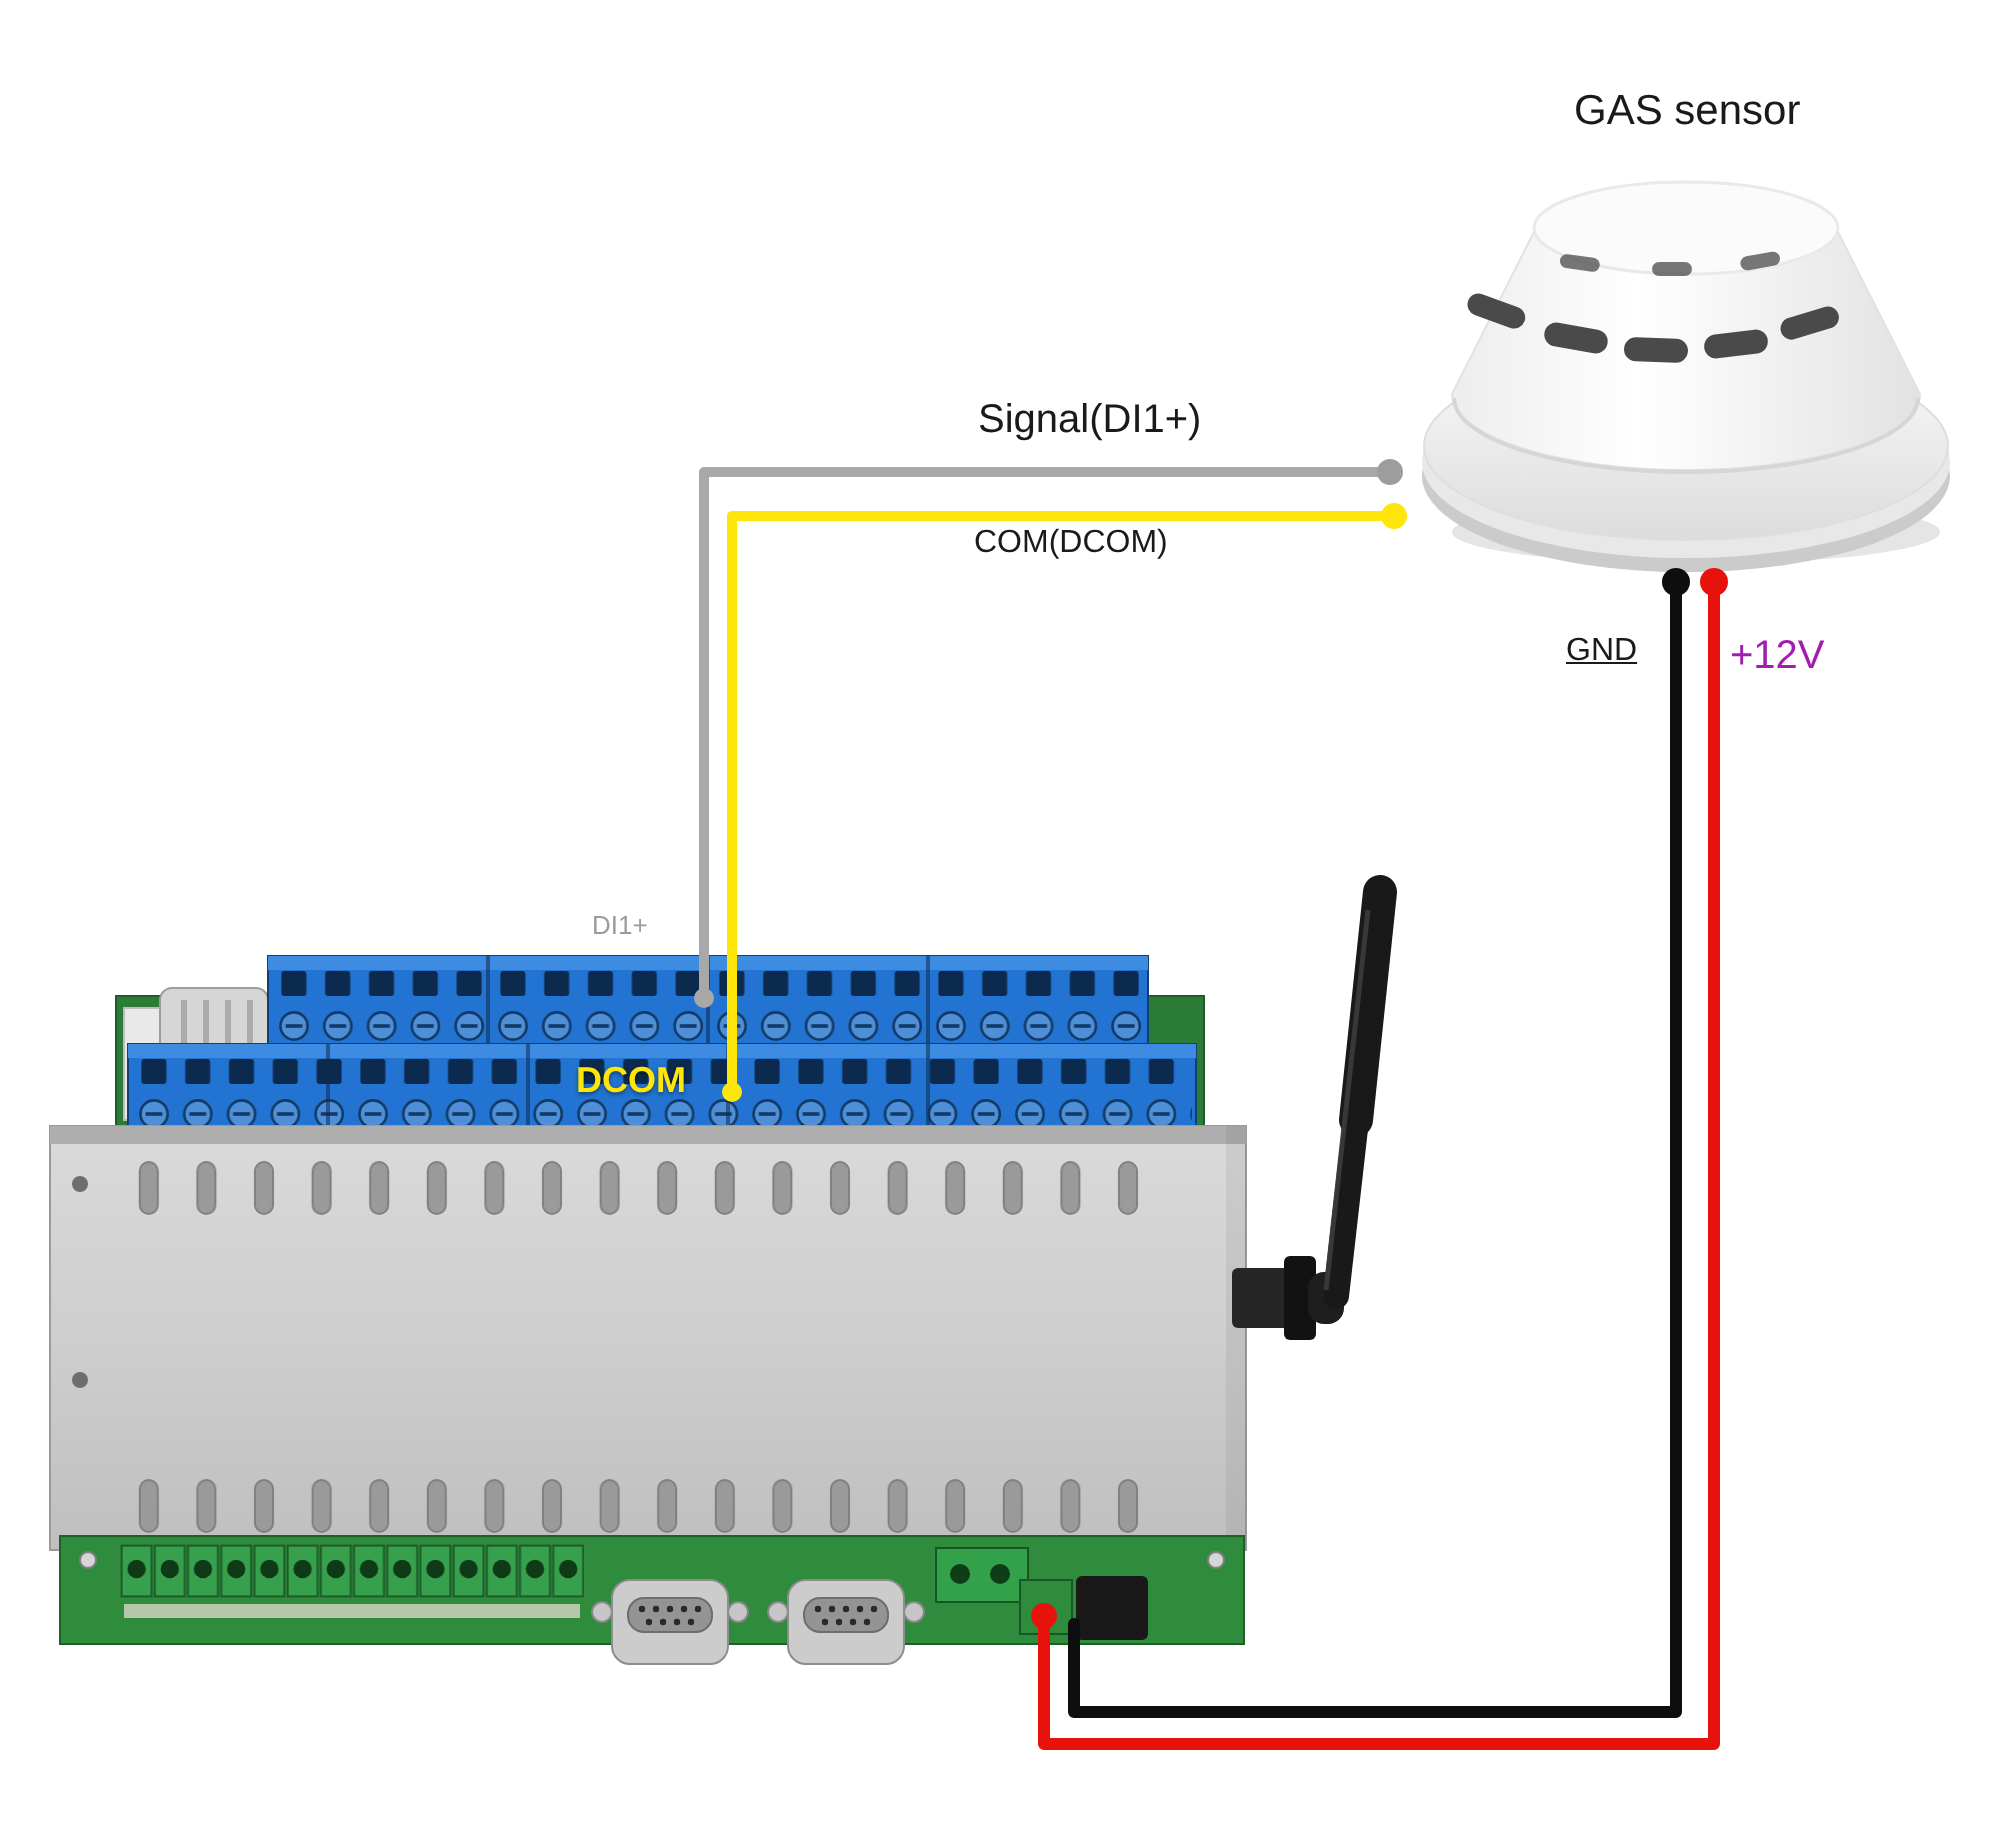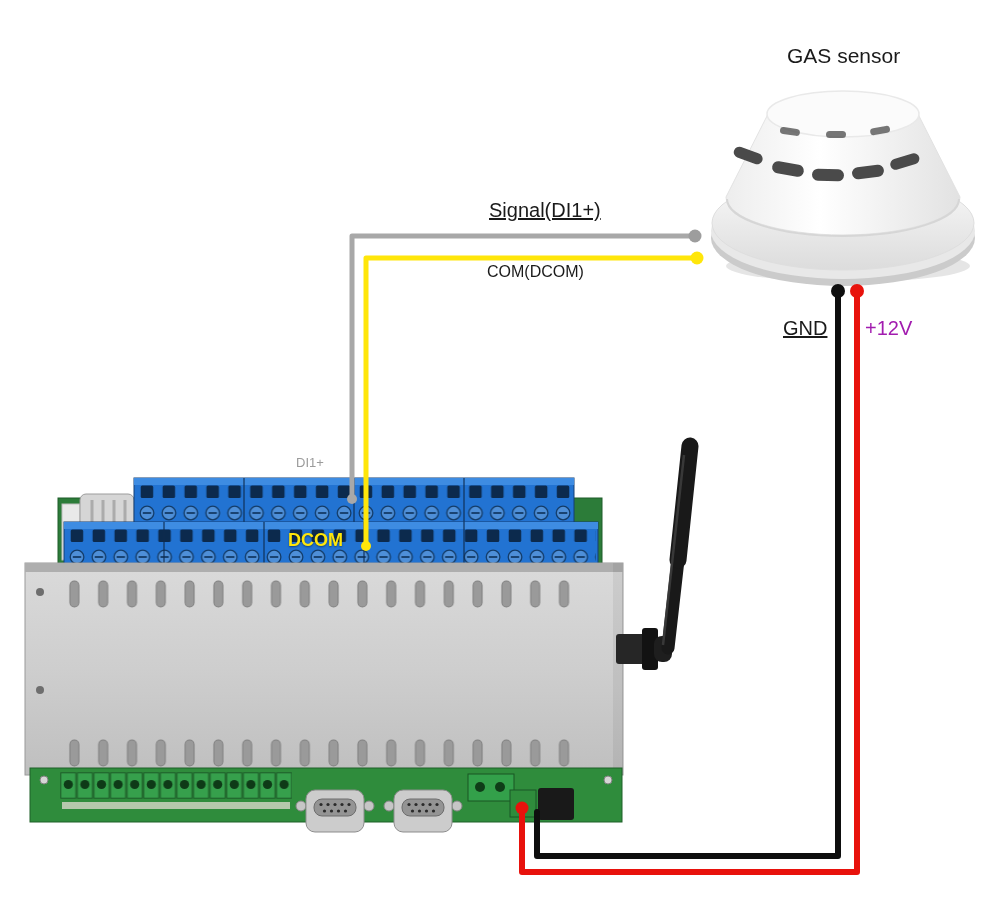--- a/index.html
+++ b/index.html
@@ -4,23 +4,23 @@
 <style>
   html,body{margin:0;padding:0;background:#ffffff;}
   .stage{
     position:relative;width:1000px;height:915px;background:#ffffff;overflow:hidden;
     font-family:"Liberation Sans",sans-serif;
     padding-left:39px;
   }
   .stage svg{display:block;position:absolute;left:0;top:0;}
   .lbl{position:absolute;white-space:nowrap;color:#1a1a1a;line-height:1.1;}
   .lbl-sensor{left:787px;top:44px;font-size:21px;}
-  .lbl-signal{left:489px;top:199px;font-size:20px;text-decoration:underline;}
+  .lbl-signal{left:489px;top:199px;font-size:20px;}
   .lbl-com{left:487px;top:263px;font-size:16px;}
-  .lbl-gnd{left:783px;top:317px;font-size:20px;text-decoration:underline;}
+  .lbl-gnd{left:783px;top:317px;font-size:16px;text-decoration:underline;}
   .lbl-v12{left:865px;top:317px;font-size:20px;color:#a21caf;}
   .lbl-di1{left:296px;top:456px;font-size:13px;color:#9b9b9b;}
   .lbl-dcom{left:288px;top:531px;font-size:18px;font-weight:bold;color:#ffe60a;
             text-shadow:0 1px 2px rgba(0,0,0,0.45);}
 </style>
 </head>
 <body>
 
 <div class="stage">
 

